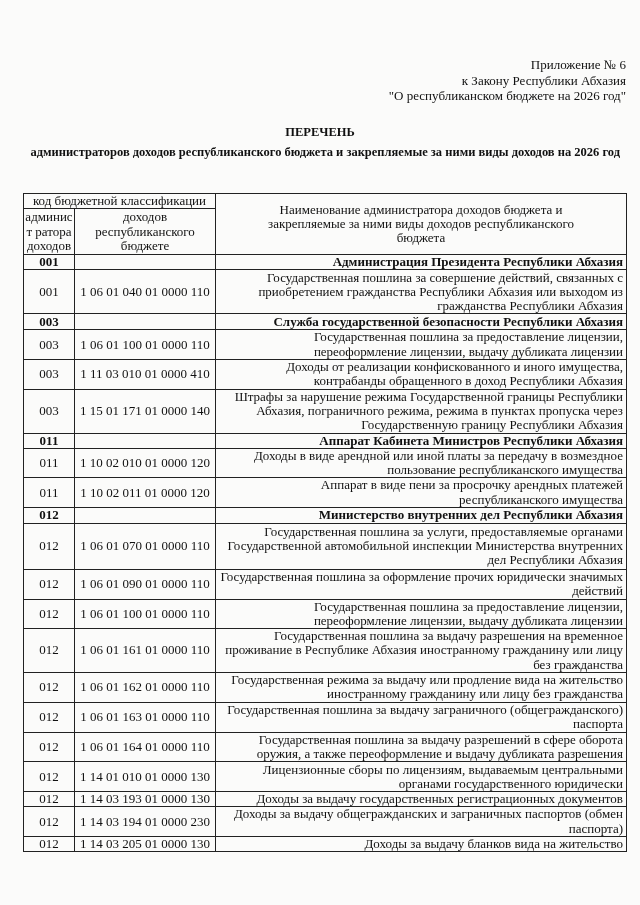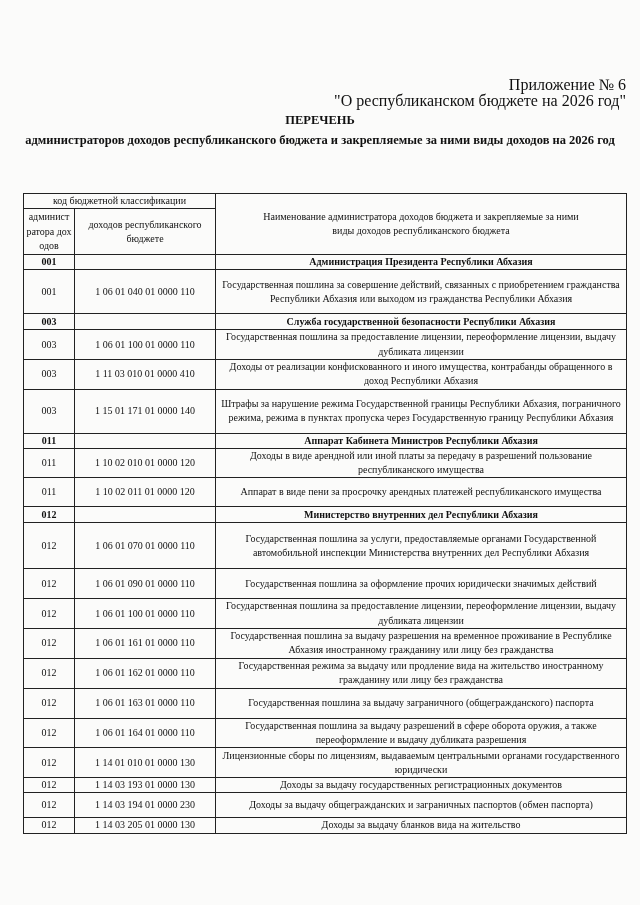--- a/index.html
+++ b/index.html
@@ -3,48 +3,49 @@
 <meta charset="utf-8">
 <style>
   html, body { margin: 0; padding: 0; }
   body {
     width: 640px; height: 905px; background: #fbfbfa; position: relative;
     font-family: "Liberation Serif", "DejaVu Serif", serif; color: #111;
     overflow: hidden;
   }
   .appendix {
     position: absolute; right: 14px; top: 57px; text-align: right;
-    font-size: 16px; line-height: 15.5px; margin-top: 20px;
+    font-size: 13px; line-height: 15.5px;
   }
   .title {
-    position: absolute; left: 0; right: 0; top: 112px; text-align: center;
+    position: absolute; left: 0; right: 0; top: 124px; text-align: center;
     font-weight: bold; font-size: 12.5px; line-height: 17px;
   }
-  .title .subtitle { display: block; width: 600px; margin: 3px auto 0 auto; }
+  .title .subtitle { display: block; width: 600px; margin: 3px auto 0 auto; text-align: right; }
   table.budget {
     position: absolute; left: 23px; top: 193px; width: 603px;
     border-collapse: collapse; table-layout: fixed;
-    font-size: 10px; line-height: 14.2px;
+    font-size: 13px; line-height: 14.2px;
   }
   table.budget td, table.budget th {
     border: 1px solid #222; padding: 0 3px; vertical-align: middle;
     font-weight: normal;
   }
   table.budget th { text-align: center; }
   .c1 { text-align: center; }
   .c2 { text-align: center; white-space: nowrap; }
-  .c3 { text-align: center; padding-left: 2px; margin-top: 44px; }
+  .c3 { text-align: right; padding-left: 2px; margin-top: 44px; }
   tr.group td { font-weight: bold; }
   tr.group td.c1 { text-align: center; }
 </style>
 </head>
 <body>
 
 <div class="appendix">
   <div>Приложение № 6</div>
+  <div>к Закону Республики Абхазия</div>
   <div>"О республиканском бюджете на 2026 год"</div>
 </div>
 
 <div class="title">
   <div>ПЕРЕЧЕНЬ</div>
   <span class="subtitle">администраторов доходов республиканского бюджета и закрепляемые за ними виды доходов на 2026 год</span>
 </div>
 
 <table class="budget">
   <colgroup>
@@ -94,21 +95,21 @@
         <td class="c3">Штрафы за нарушение режима Государственной границы Республики Абхазия, пограничного режима, режима в пунктах пропуска через Государственную границу Республики Абхазия</td>
       </tr>
       <tr class="group" style="height: 13px;">
         <td class="c1">011</td>
         <td class="c2"></td>
         <td class="c3">Аппарат Кабинета Министров Республики Абхазия</td>
       </tr>
       <tr class="item" style="height: 29px;">
         <td class="c1">011</td>
         <td class="c2">1 10 02 010 01 0000 120</td>
-        <td class="c3">Доходы в виде арендной или иной платы за передачу в разрешений пользование республиканского имущества</td>
+        <td class="c3">Доходы в виде арендной или иной платы за передачу в возмездное пользование республиканского имущества</td>
       </tr>
       <tr class="item" style="height: 29px;">
         <td class="c1">011</td>
         <td class="c2">1 10 02 011 01 0000 120</td>
         <td class="c3">Аппарат в виде пени за просрочку арендных платежей республиканского имущества</td>
       </tr>
       <tr class="group" style="height: 16px;">
         <td class="c1">012</td>
         <td class="c2"></td>
         <td class="c3">Министерство внутренних дел Республики Абхазия</td>

